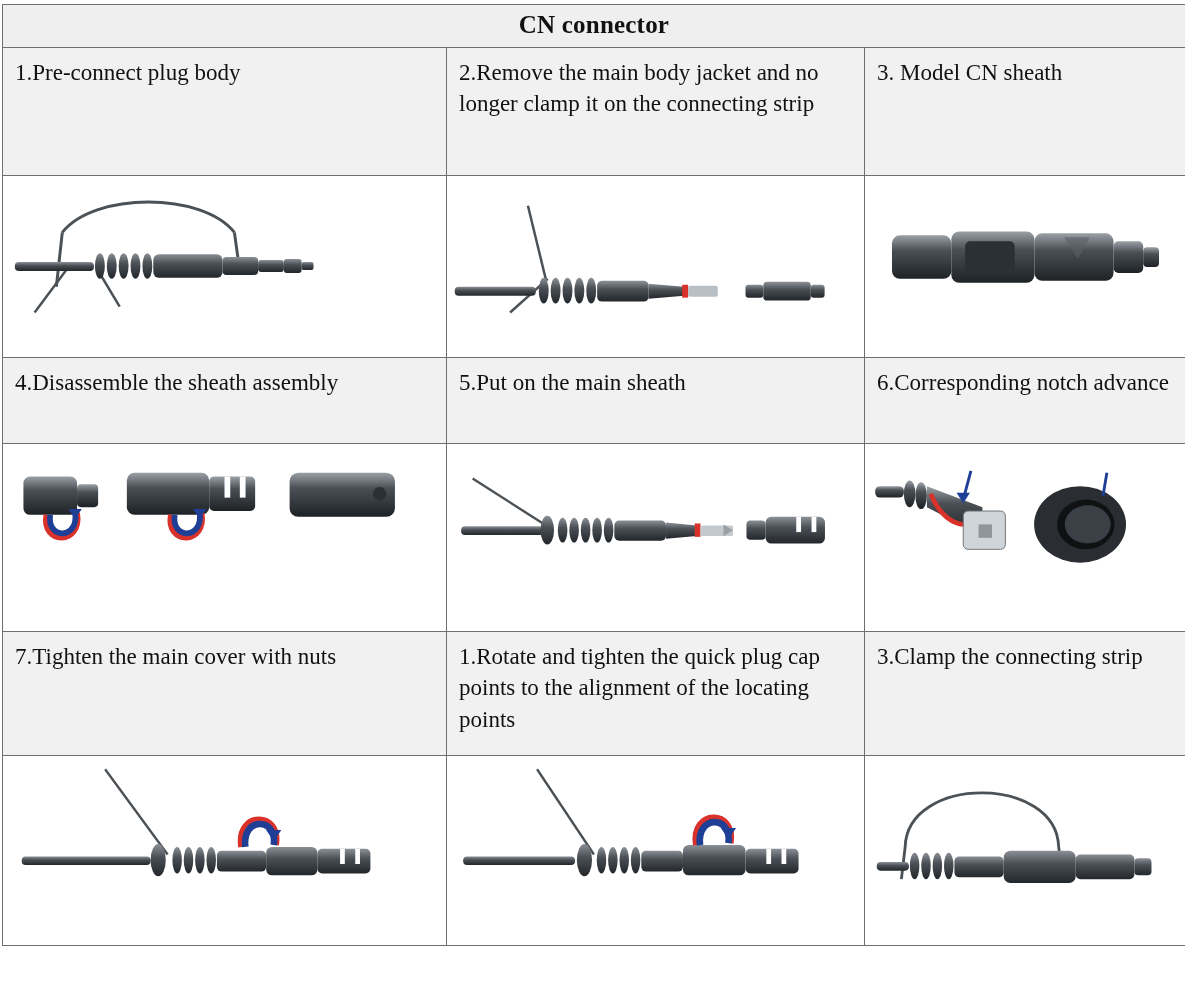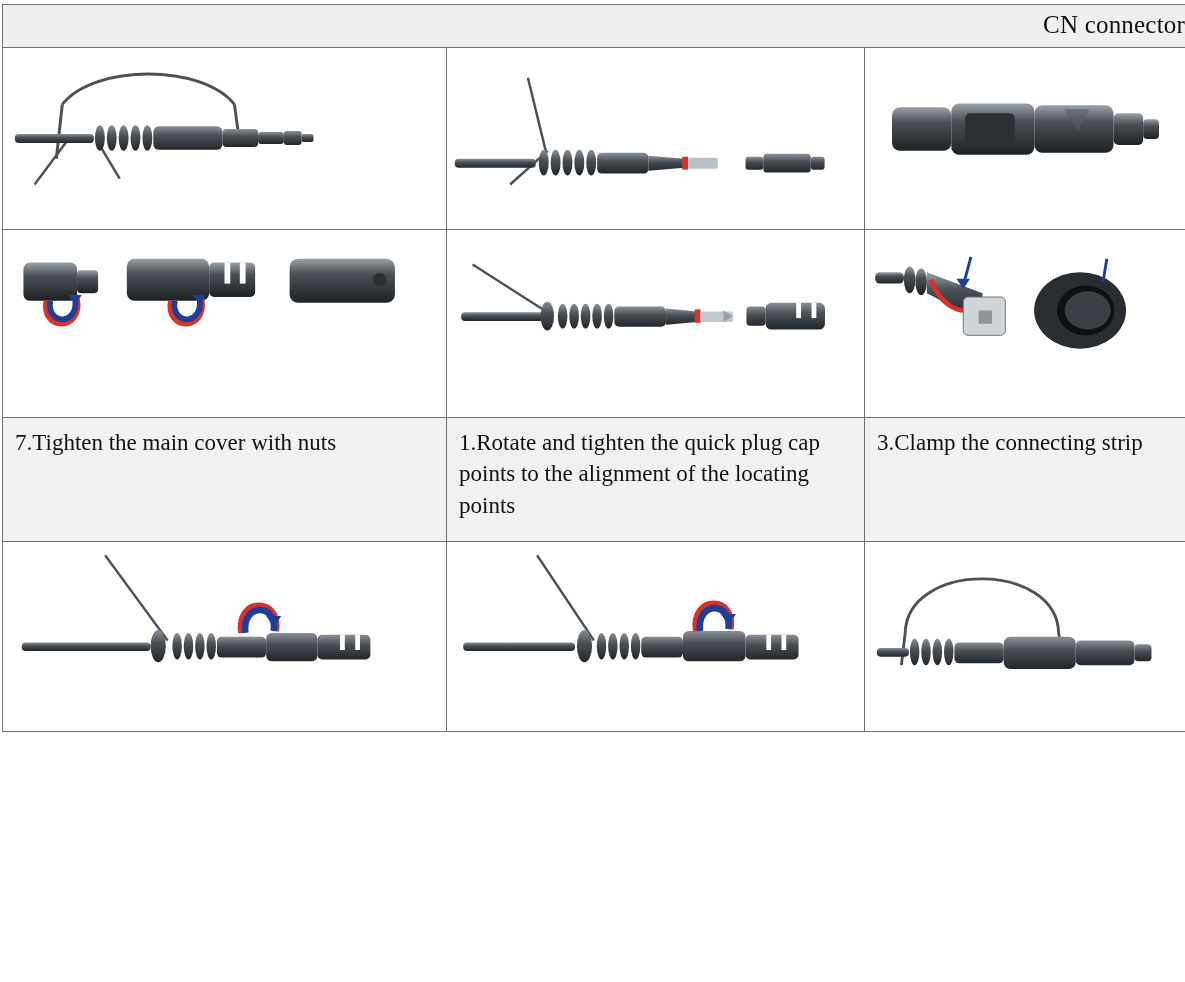--- a/index.html
+++ b/index.html
@@ -26,22 +26,22 @@
     margin: 4px 0 0 2px;
     table-layout: fixed;
   }
   table.guide td {
     border: 1px solid #6f6f6f;
     vertical-align: top;
     padding: 0;
   }
   .title-cell {
     background: #efefef;
-    text-align: right;
-    font-weight: normal;
+    text-align: center;
+    font-weight: bold;
     font-size: 25px;
     padding: 6px 0 8px 0 !important;
     letter-spacing: 0.2px;
   }
   .text-cell {
     background: #f1f1f1;
     font-size: 23px;
     line-height: 1.36;
     padding: 9px 10px 10px 12px !important;
   }
@@ -76,20 +76,25 @@
     <col class="col-a">
         <col class="col-b">
         <col class="col-c">
   </colgroup>
 
   <tbody>
         <tr>
     <td class="title-cell" colspan="3">CN connector</td>
   </tr>
 
+  <tr class="r-text-1">
+    <td class="text-cell">1.Pre-connect plug body</td>
+    <td class="text-cell">2.Remove the main body jacket and no longer clamp it on the connecting strip</td>
+    <td class="text-cell">3. Model CN sheath</td>
+  </tr>
 
   <tr class="r-img-1">
     <td class="img-cell">
       <svg class="fig" viewBox="0 0 444 182" preserveAspectRatio="xMidYMid meet">
         <defs>
           <linearGradient id="g1" x1="0" y1="0" x2="0" y2="1">
             <stop offset="0%" stop-color="#8a9096"></stop>
                   <stop offset="40%" stop-color="#4a5056"></stop>
                   <stop offset="100%" stop-color="#23272b"></stop>
           </linearGradient>
@@ -155,20 +160,25 @@
         <rect x="86" y="56" width="84" height="52" rx="8" fill="url(#g3)"></rect>
         <rect x="100" y="66" width="50" height="32" rx="5" fill="#2b3034"></rect>
         <rect x="170" y="58" width="80" height="48" rx="8" fill="url(#g3)"></rect>
         <path d="M200 62 L 226 62 L 214 84 Z" fill="#5a6066" opacity="0.6"></path>
         <rect x="250" y="66" width="30" height="32" rx="5" fill="url(#g3)"></rect>
         <rect x="280" y="72" width="16" height="20" rx="4" fill="url(#g3)"></rect>
       </svg>
     </td>
   </tr>
 
+  <tr class="r-text-2">
+    <td class="text-cell">4.Disassemble the sheath assembly</td>
+    <td class="text-cell">5.Put on the main sheath</td>
+    <td class="text-cell">6.Corresponding notch advance</td>
+  </tr>
 
   <tr class="r-img-2">
     <td class="img-cell">
       <svg class="fig" viewBox="0 0 444 188" preserveAspectRatio="xMidYMid meet">
         <defs>
           <linearGradient id="g4" x1="0" y1="0" x2="0" y2="1">
             <stop offset="0%" stop-color="#9aa0a6"></stop>
                   <stop offset="35%" stop-color="#4a5056"></stop>
                   <stop offset="100%" stop-color="#1e2225"></stop>
           </linearGradient>

